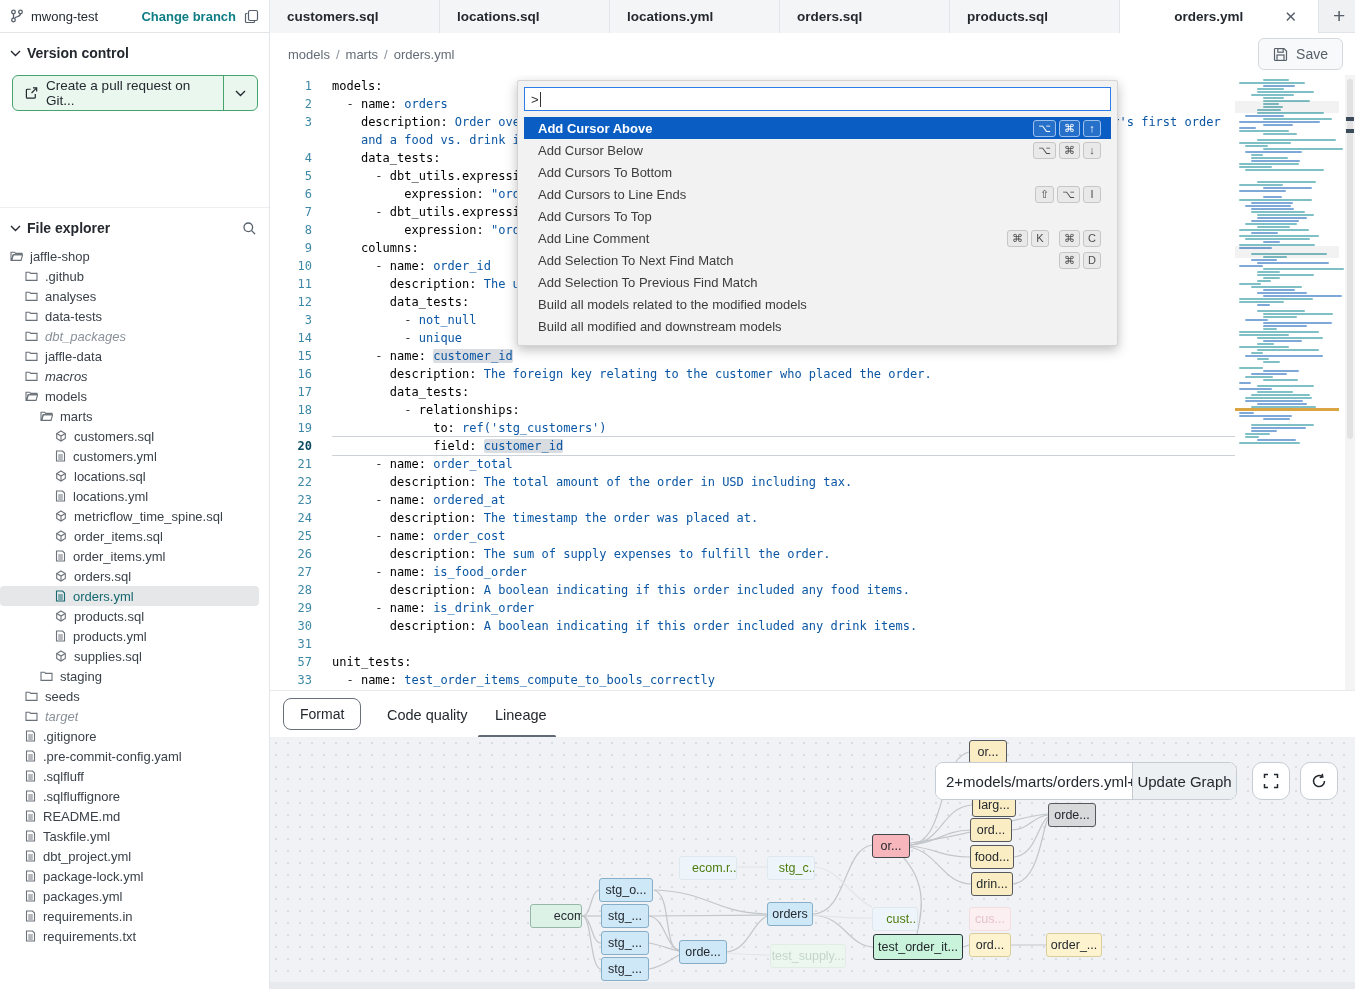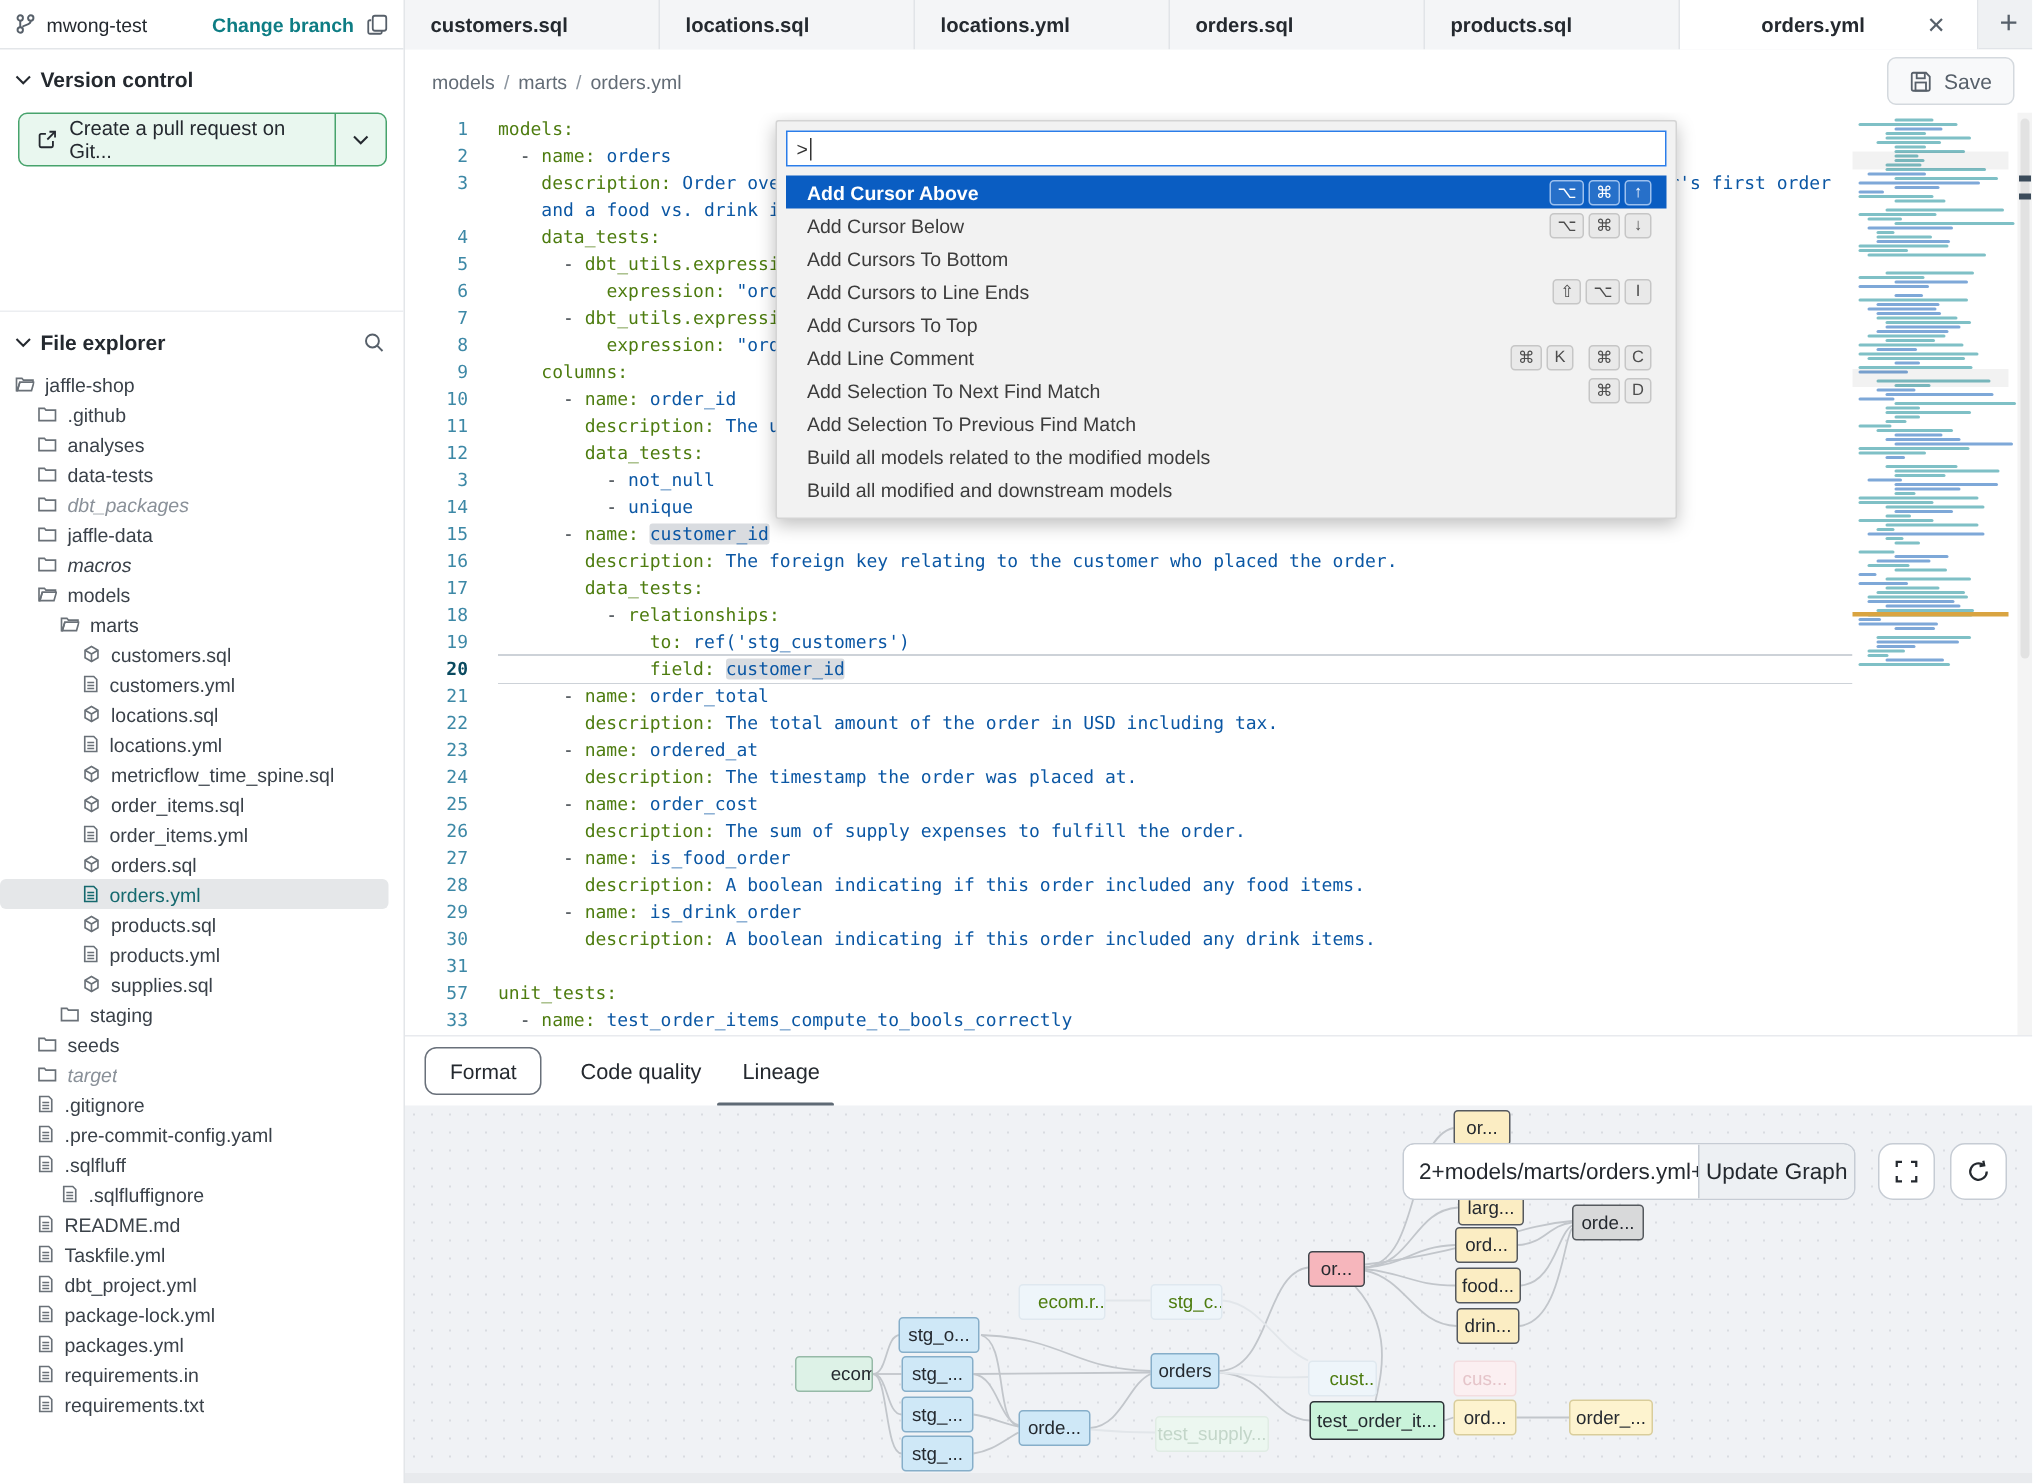--- a/index.html
+++ b/index.html
@@ -44,21 +44,21 @@
   .save-btn { display:flex; align-items:center; gap:8px; height:32px; padding:0 14px; margin-right:12px; border:1px solid #d4d9de; border-radius:6px; background:#f8f9fa; font-size:14px; color:#57606a; cursor:pointer; }
 
   
   .editor { position:absolute; left:0; top:75px; width:1085px; height:615px; background:#fff; overflow:hidden; }
   .lines { position:absolute; left:0; top:2px; width:965px; }
   .line { display:flex; height:18px; align-items:center; }
   .num { width:42px; text-align:right; font-family:"DejaVu Sans Mono", monospace; font-size:12px; color:#3d88a6; flex:none; padding-right:0; }
   .code { flex:1; margin-left:20px; font-family:"DejaVu Sans Mono", monospace; font-size:12px; white-space:pre; line-height:18px; }
   .line.cur .code { box-shadow:0 -1px 0 #cdd2d8, 0 1px 0 #cdd2d8; }
   .line.cur .num { color:#0a4a60; font-weight:bold; }
-  .k { color:#4d7c0f; } .v { color:#0b57a4; } .p { color:#333a41; }
+  .k { color:#000000; } .v { color:#0b57a4; } .p { color:#333a41; }
   .h { color:#0b57a4; background:#d9dce0; border-radius:2px; }
 
   .minimap { position:absolute; left:965px; top:0; width:110px; height:615px; background:#fff; }
   .mm-bar { position:absolute; height:2px; border-radius:1px; }
   .mm-band { position:absolute; left:0; width:104px; background:rgba(0,0,0,0.05); }
   .mm-orange { position:absolute; left:0; width:104px; height:3px; background:#d9a441; }
   .vscroll { position:absolute; left:1075px; top:0; width:10px; height:615px; background:#f4f4f4; }
   .vs-thumb { position:absolute; left:2px; top:4px; width:6px; height:360px; background:#e2e2e2; border-radius:3px; }
   .vs-mark { position:absolute; left:1px; width:8px; height:4px; background:#3b4b5a; }
 
@@ -333,21 +333,21 @@
             </svg>
             <span class="lbl">.pre-commit-config.yaml</span>
           </div>
           <div class="tree-row" style="padding-left: 25px;">
             <svg width="11" height="12" viewBox="0 0 11 12" fill="none" stroke-width="1.1">
               <path d="M1.5 1h6l2 2v8h-8z"></path>
               <path d="M3.2 5h4.6M3.2 7h4.6M3.2 9h4.6"></path>
             </svg>
             <span class="lbl">.sqlfluff</span>
           </div>
-          <div class="tree-row" style="padding-left: 41px;">
+          <div class="tree-row" style="padding-left: 25px;">
             <svg width="11" height="12" viewBox="0 0 11 12" fill="none" stroke-width="1.1">
               <path d="M1.5 1h6l2 2v8h-8z"></path>
               <path d="M3.2 5h4.6M3.2 7h4.6M3.2 9h4.6"></path>
             </svg>
             <span class="lbl">.sqlfluffignore</span>
           </div>
           <div class="tree-row" style="padding-left: 25px;">
             <svg width="11" height="12" viewBox="0 0 11 12" fill="none" stroke-width="1.1">
               <path d="M1.5 1h6l2 2v8h-8z"></path>
               <path d="M3.2 5h4.6M3.2 7h4.6M3.2 9h4.6"></path>

